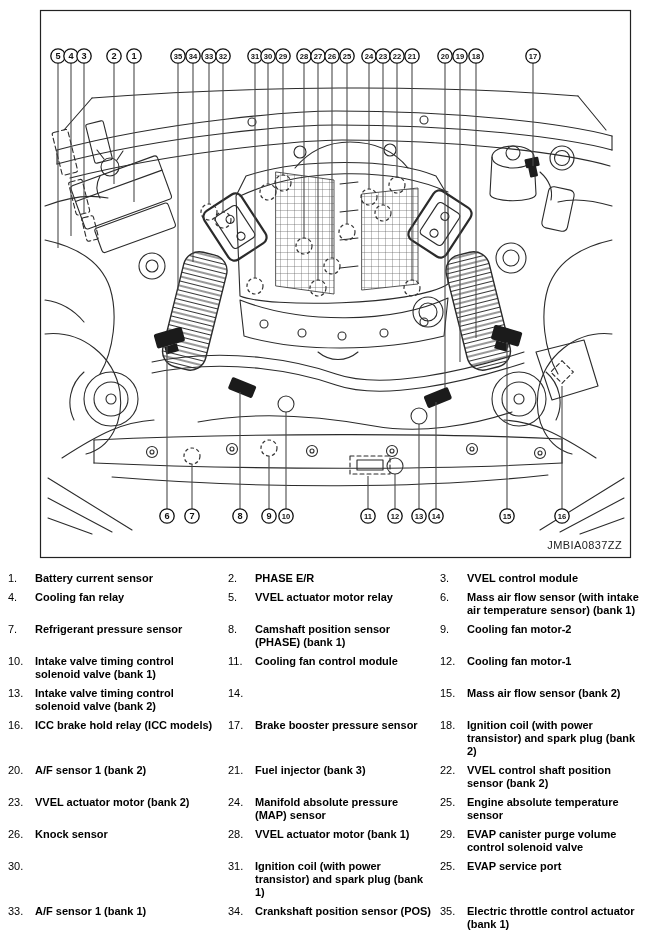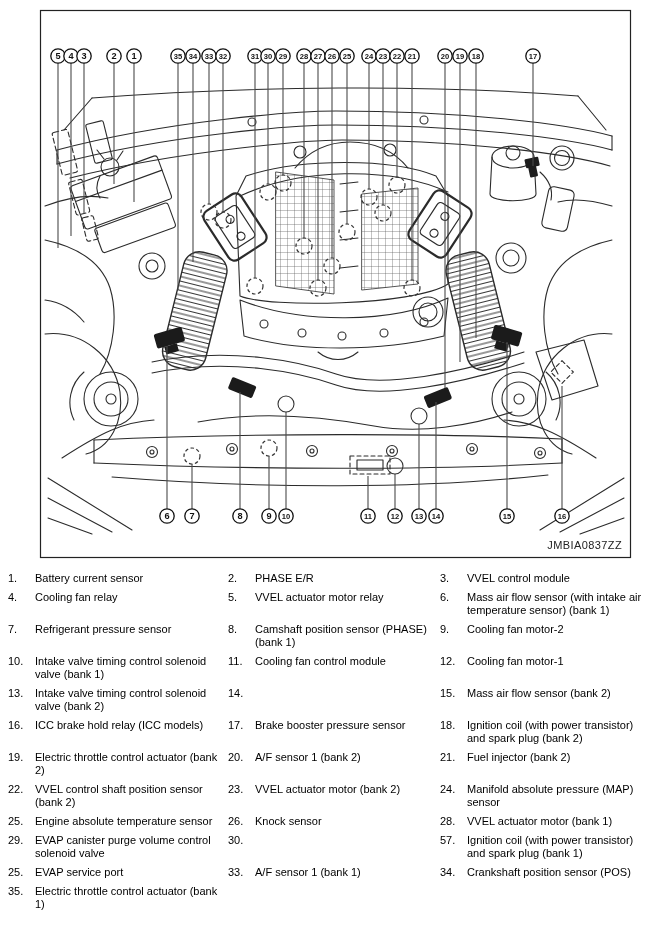--- a/index.html
+++ b/index.html
@@ -3,21 +3,21 @@
 <meta charset="utf-8">
 <style>
   html,body{margin:0;padding:0;background:#fff;}
   body{width:654px;height:933px;font-family:"Liberation Sans",sans-serif;color:#000;overflow:hidden;}
   .diagram{position:relative;width:654px;height:570px;}
   .diagram svg{display:block;position:absolute;left:0;top:0;}
   .figcode{position:absolute;right:32px;top:539px;font-size:11px;color:#222;letter-spacing:.4px;}
   .legend{margin:2px 4px 0 8px;display:grid;grid-template-columns:220px 212px 1fr;row-gap:6px;font-size:11px;line-height:13px;}
   .item{display:flex;align-items:flex-start;}
   .num{flex:0 0 27px;}
-  .txt{flex:1;padding-right:8px;}
+  .txt{flex:1;padding-right:8px;font-weight:bold;}
 </style>
 </head>
 <body>
 
 <div class="diagram">
   <svg width="654" height="570" viewBox="0 0 654 570">
     <defs>
       <pattern id="grid" width="7" height="7" patternUnits="userSpaceOnUse">
         <path d="M0 0H7M0 0V7" stroke="#555" stroke-width="0.7" fill="none"></path>
       </pattern>
@@ -442,30 +442,26 @@
     </div>
     <div class="item">
       <span class="num">17.</span>
       <span class="txt">Brake booster pressure sensor</span>
     </div>
     <div class="item">
       <span class="num">18.</span>
       <span class="txt">Ignition coil (with power transistor) and spark plug (bank 2)</span>
     </div>
     <div class="item">
-      <span class="num">19.</span>
-      <span class="txt">Electric throttle control actuator (bank 2)</span>
-    </div>
-    <div class="item">
       <span class="num">20.</span>
       <span class="txt">A/F sensor 1 (bank 2)</span>
     </div>
     <div class="item">
       <span class="num">21.</span>
-      <span class="txt">Fuel injector (bank 2)</span>
+      <span class="txt">Fuel injector (bank 3)</span>
     </div>
     <div class="item">
       <span class="num">22.</span>
       <span class="txt">VVEL control shaft position sensor (bank 2)</span>
     </div>
     <div class="item">
       <span class="num">23.</span>
       <span class="txt">VVEL actuator motor (bank 2)</span>
     </div>
     <div class="item">
@@ -485,21 +481,21 @@
       <span class="txt">VVEL actuator motor (bank 1)</span>
     </div>
     <div class="item">
       <span class="num">29.</span>
       <span class="txt">EVAP canister purge volume control solenoid valve</span>
     </div>
     <div class="item">
       <span class="num">30.</span>
     </div>
     <div class="item">
-      <span class="num">57.</span>
+      <span class="num">31.</span>
       <span class="txt">Ignition coil (with power transistor) and spark plug (bank 1)</span>
     </div>
     <div class="item">
       <span class="num">25.</span>
       <span class="txt">EVAP service port</span>
     </div>
     <div class="item">
       <span class="num">33.</span>
       <span class="txt">A/F sensor 1 (bank 1)</span>
     </div>

